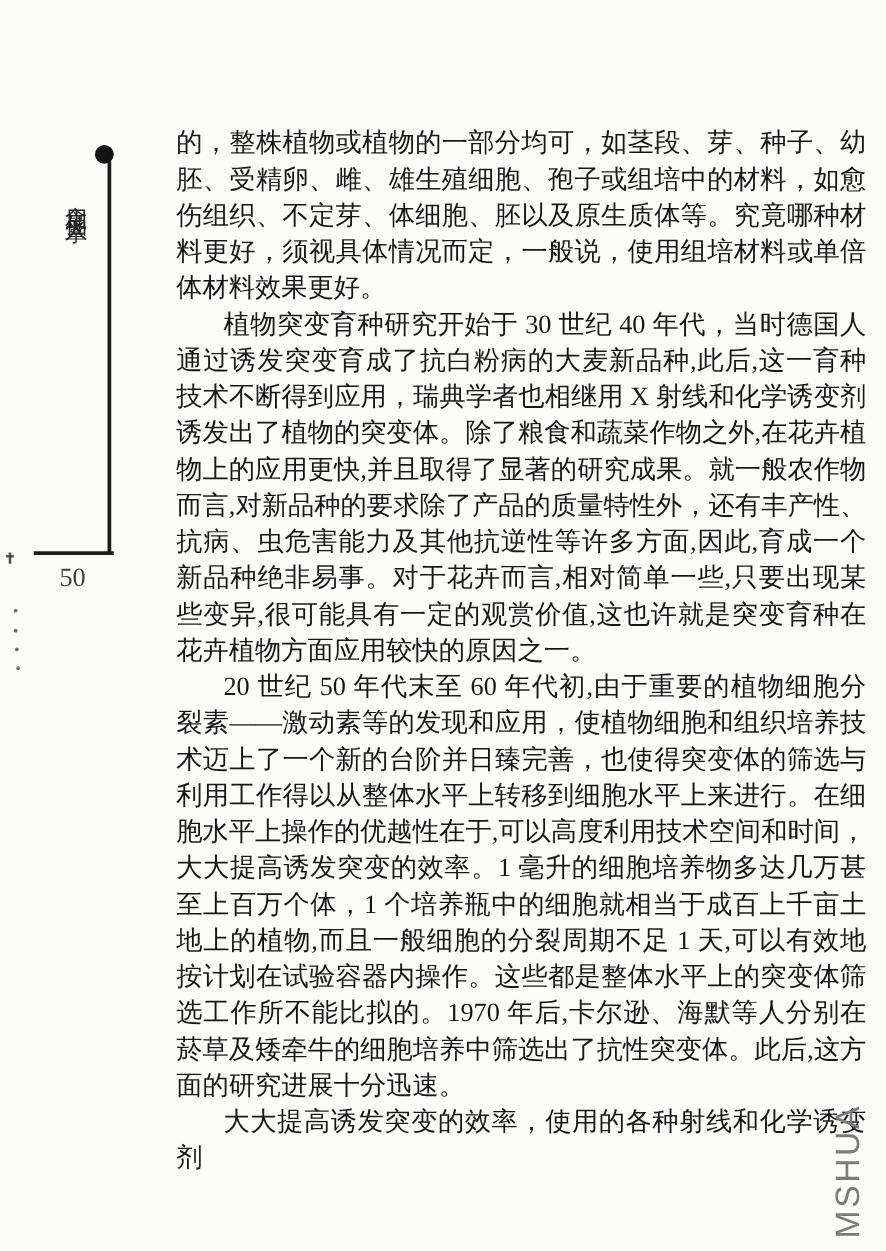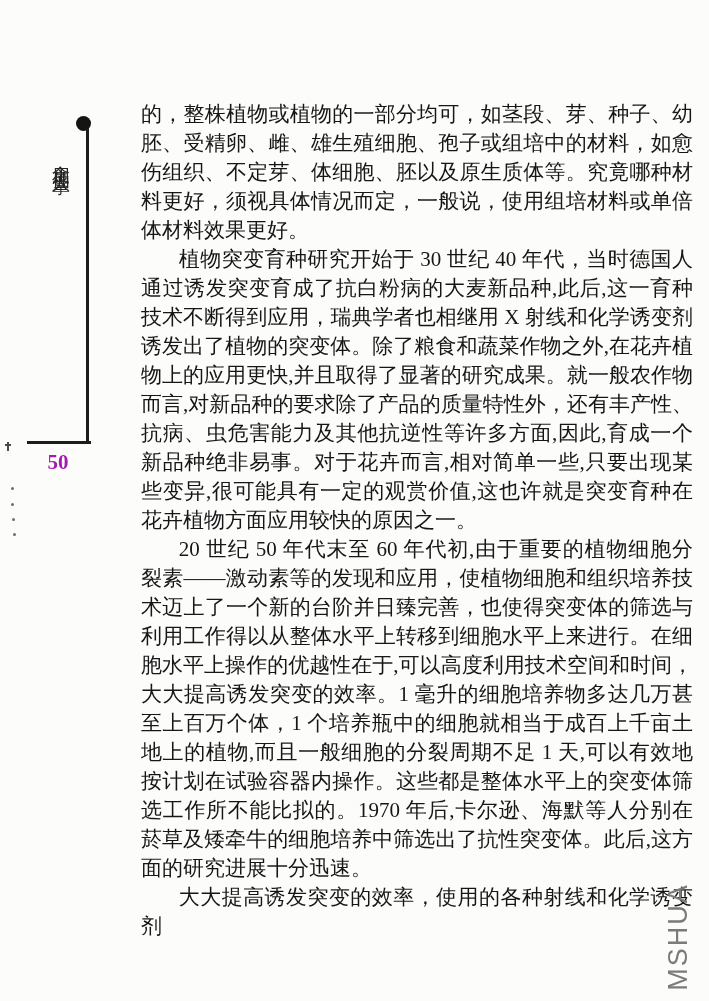--- a/index.html
+++ b/index.html
@@ -26,21 +26,21 @@
     width:64px;height:2.5px;background:#1c1c1c;
   }
   .side-title{
     position:absolute;left:51px;top:151px;
     writing-mode:vertical-rl;text-orientation:upright;
     font-size:18px;letter-spacing:3px;line-height:20px;
     color:#242424;font-weight:500;
   }
   .page-num{
     position:absolute;left:42px;top:450px;width:32px;
-    text-align:center;font-size:21px;font-weight:bold;color:#a21caf;
+    text-align:center;font-size:21px;font-weight:normal;color:#404040;
   }
   
   .tmark{position:absolute;left:5px;top:442px;width:6px;height:9px;}
   .tmark::before{content:"";position:absolute;left:2px;top:0;width:1.5px;height:9px;background:#4a4a4a;}
   .tmark::after{content:"";position:absolute;left:0;top:2px;width:6px;height:1.5px;background:#4a4a4a;}
   .speck{position:absolute;width:3px;height:3px;border-radius:50%;background:#3d3d3d;opacity:.75;}
   .speck.s1{left:11px;top:487px;}
   .speck.s2{left:11px;top:503px;}
   .speck.s3{left:12px;top:518px;}
   .speck.s4{left:13px;top:533px;}

